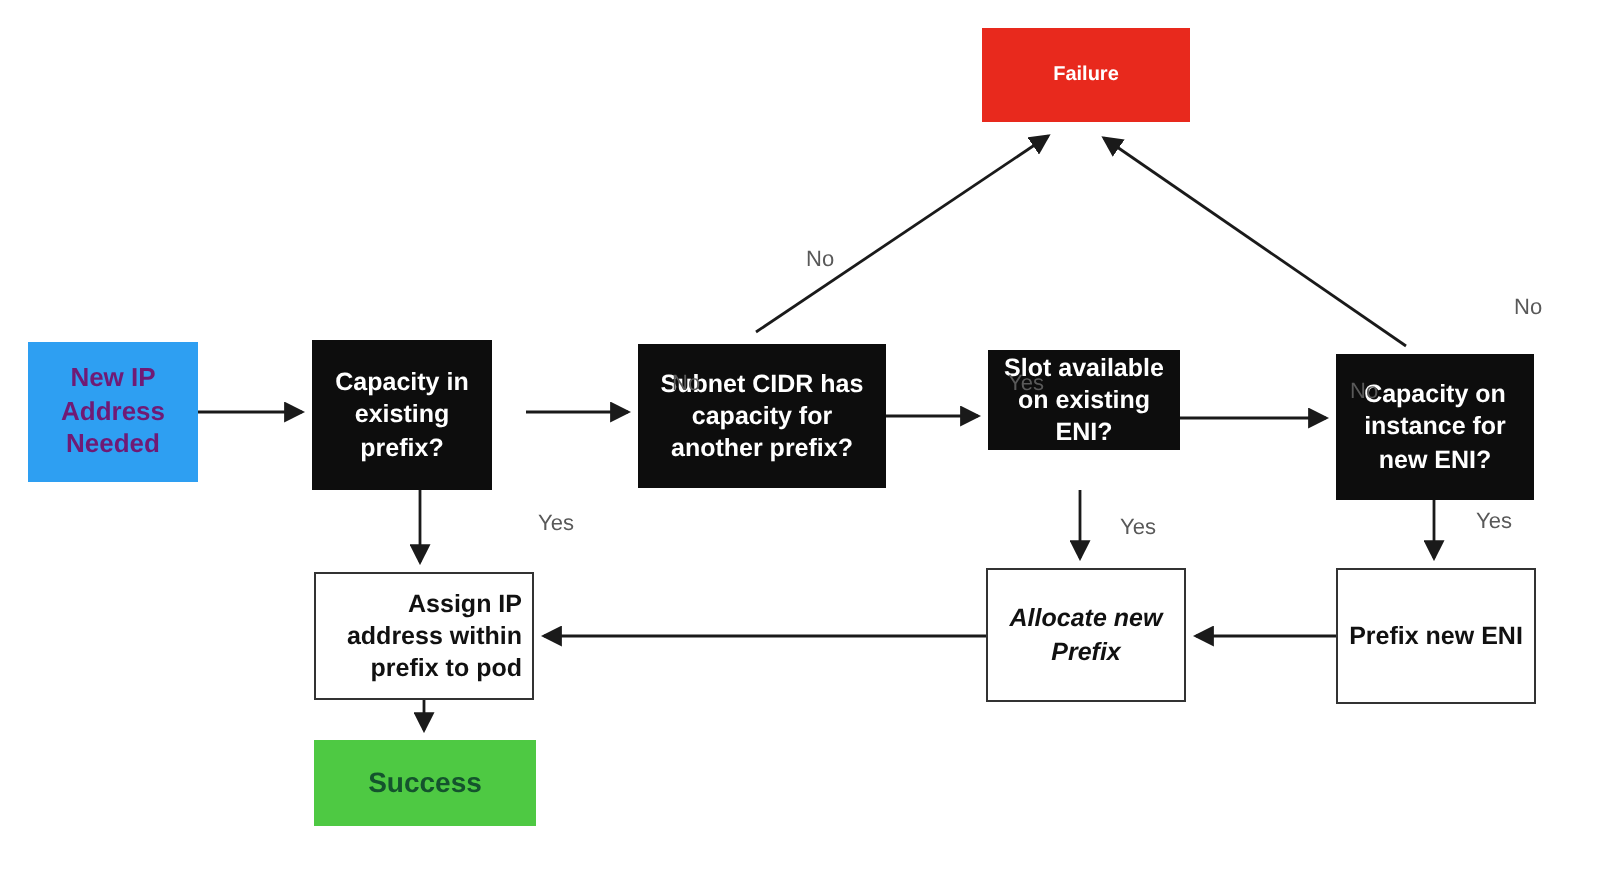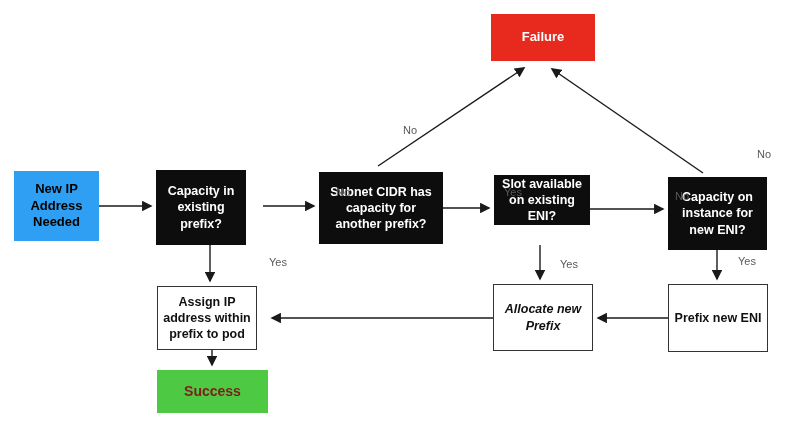--- a/index.html
+++ b/index.html
@@ -30,49 +30,49 @@
     justify-content: center;
     text-align: center;
     font-weight: bold;
     font-size: 12.5px;
     line-height: 1.3;
     padding: 2px 5px;
   }
   .node.start {
     left: 14px; top: 171px; width: 85px; height: 70px;
     background: #2e9ff2;
-    color: #000000;
+    color: #701a75;
     font-size: 13px;
   }
   .node.decision {
     background: #0d0d0d;
     color: #ffffff;
   }
   .node.capacity-prefix { left: 156px; top: 170px; width: 90px; height: 75px; }
   .node.subnet-cidr     { left: 319px; top: 172px; width: 124px; height: 72px; }
   .node.slot-eni        { left: 494px; top: 175px; width: 96px;  height: 50px; }
   .node.capacity-inst   { left: 668px; top: 177px; width: 99px;  height: 73px; }
   .node.failure {
     left: 491px; top: 14px; width: 104px; height: 47px;
     background: #e8291d;
     color: #ffffff;
-    font-size: 13px;
+    font-size: 10px;
   }
   .node.process {
     background: #ffffff;
     color: #111111;
     border: 1.5px solid #333333;
   }
-  .node.assign-ip       { left: 157px; top: 286px; width: 100px; height: 64px; }
+  .node.assign-ip       { left: 157px; top: 286px; width: 110px; height: 64px; text-align: right; }
   .node.allocate-prefix { left: 493px; top: 284px; width: 100px; height: 67px; font-style: italic; }
   .node.attach-eni      { left: 668px; top: 284px; width: 100px; height: 68px; }
   .node.success {
     left: 157px; top: 370px; width: 111px; height: 43px;
     background: #4ec943;
-    color: #7f1d1d;
+    color: #14532d;
     font-size: 14px;
   }
   .edge-label {
     position: absolute;
     font-size: 11px;
     color: #595959;
     white-space: nowrap;
     padding-left: 48px;
   }
   .el-no-1  { left: 288px; top: 186px; }

